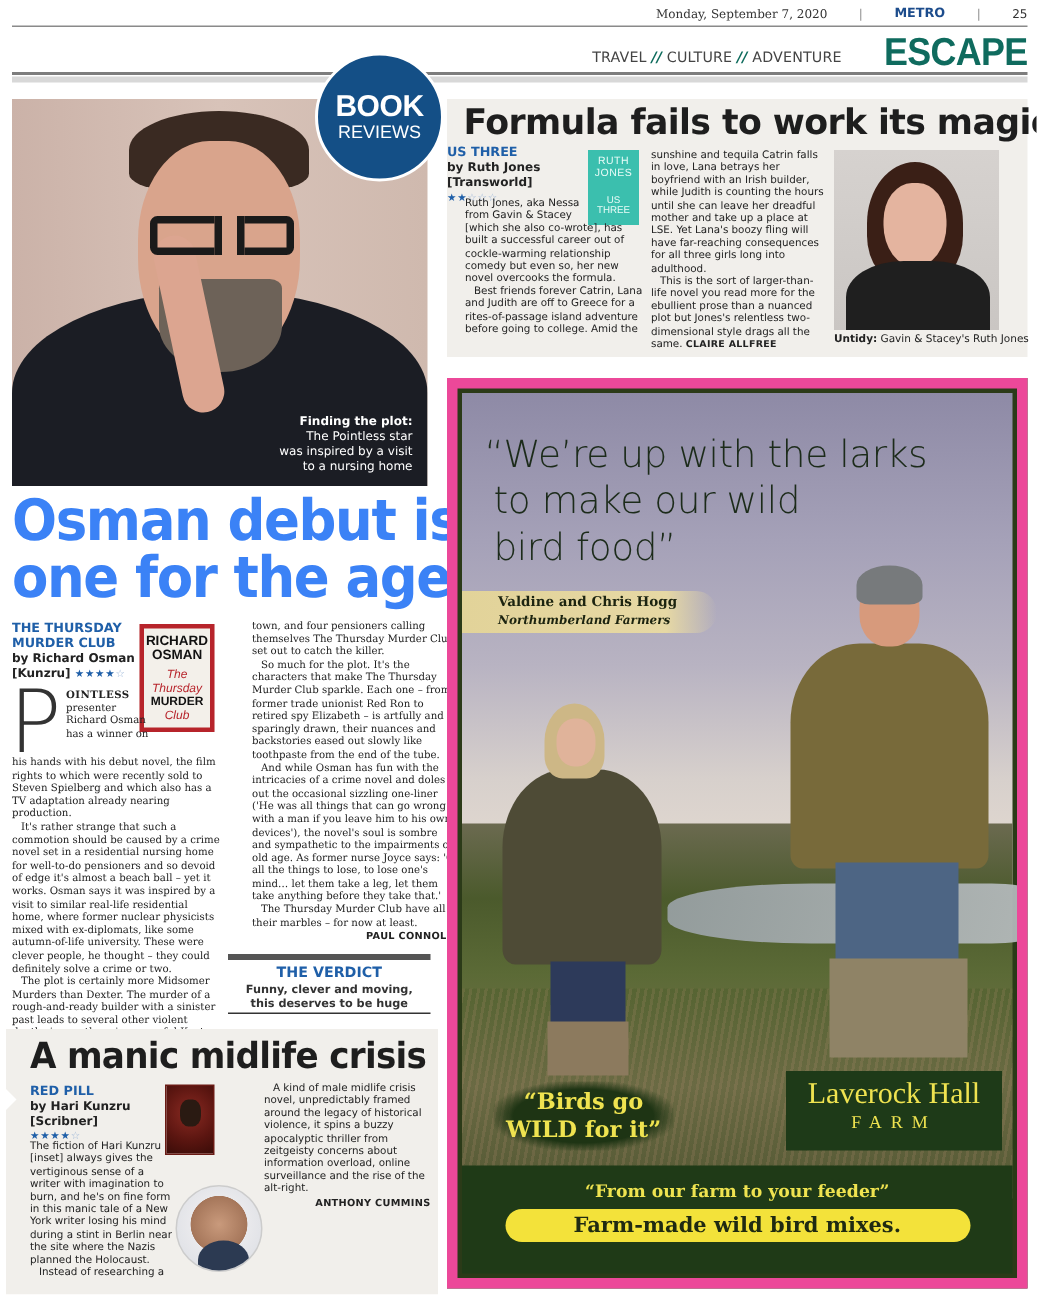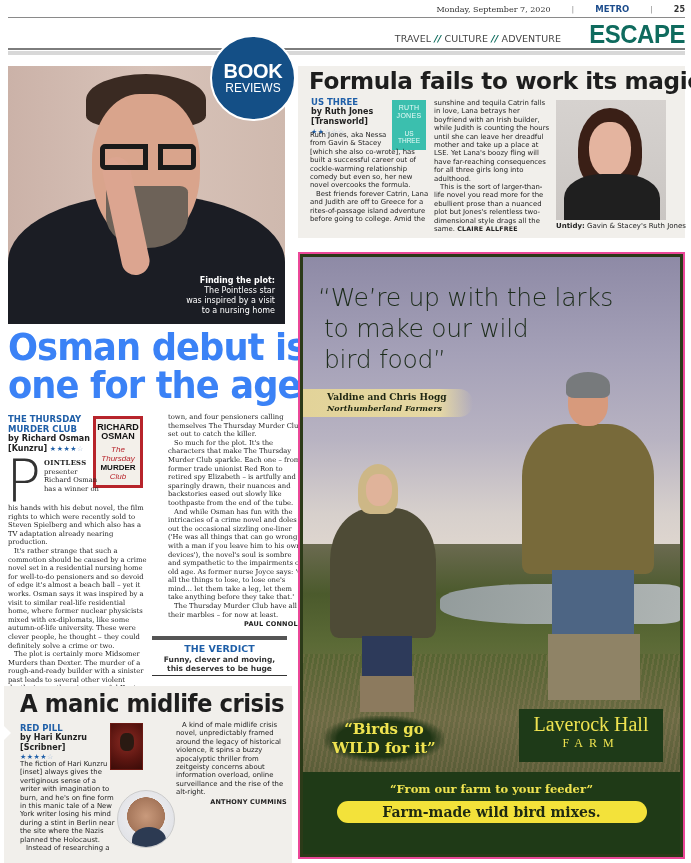--- a/index.html
+++ b/index.html
@@ -3,21 +3,21 @@
 <meta charset="utf-8">
 <style>
   * { box-sizing: border-box; margin: 0; padding: 0; }
   html, body { width: 691px; height: 863px; overflow: hidden; background: #ffffff; }
   body { position: relative; font-family: "DejaVu Sans", sans-serif; color: #222; }
 
   
   .folio { position: absolute; top: 4px; right: 6px; font-family: "DejaVu Serif", serif; font-size: 8px; color: #333; display: flex; gap: 21px; align-items: center; }
   .folio .brand { color: #1c4c8c; font-family: "DejaVu Sans", sans-serif; font-weight: bold; font-size: 8.5px; }
   .folio .sep { color: #888; }
-  .folio .pg { font-family: "DejaVu Sans", sans-serif; font-weight: bold; text-align: center; }
+  .folio .pg { font-family: "DejaVu Sans", sans-serif; font-weight: normal; text-align: center; }
   .rule-top { position: absolute; left: 8px; right: 6px; top: 17px; height: 1px; background: #8a8a8a; }
   .section-bar { position: absolute; top: 22px; right: 6px; display: flex; align-items: flex-end; gap: 20px; }
   .section-tags { font-size: 9.5px; color: #444; letter-spacing: 0.1px; padding-bottom: 2px; }
   .section-tags .slash { color: #0d6b5c; font-weight: bold; font-style: italic; }
   .section-name { font-family: "Liberation Sans", sans-serif; font-weight: bold; font-size: 26px; line-height: 24px; color: #0f6b5e; letter-spacing: -0.5px; transform: scaleX(0.92); transform-origin: right bottom; }
   .rule-section { position: absolute; left: 8px; right: 6px; top: 48px; height: 2px; background: #7d7d7d; }
   .rule-section2 { position: absolute; left: 8px; right: 6px; top: 51px; height: 4px; background: #d8d8d8; }
 
   
   .badge { position: absolute; left: 210px; top: 35px; width: 86px; height: 86px; border-radius: 50%; background: #144f86; color: #fff; text-align: center; z-index: 5; border: 2px solid #fff; display: flex; flex-direction: column; justify-content: center; }
@@ -72,39 +72,39 @@
   .sans-col p { text-indent: 6px; }
   .kunzru-col1 { position: absolute; left: 20px; top: 760px; width: 120px; }
   .kunzru-col1 p.first { text-indent: 0; }
   .kunzru-col2 { position: absolute; left: 152px; top: 692px; width: 135px; padding-top: 0; }
   .kunzru-portrait { position: absolute; left: 117px; top: 790px; width: 58px; height: 58px; border-radius: 50%; background: radial-gradient(circle at 50% 45%, #c99a7c 0%, #a5765a 45%, #e9e9ec 46%, #d9dce2 100%); border: 1px solid #ccc; overflow: hidden; }
   .kunzru-portrait::after { content: ""; position: absolute; left: 14px; top: 36px; width: 34px; height: 26px; background: #2c3a52; border-radius: 50% 50% 0 0; }
 
   
   .jones-box { position: absolute; left: 298px; top: 66px; width: 387px; height: 172px; background: #f1efeb; }
   .jones-head { position: absolute; left: 309px; top: 66px; font-family: "DejaVu Sans", sans-serif; font-size: 23.5px; line-height: 30px; color: #1e1e1e; letter-spacing: -0.4px; white-space: nowrap; transform: scaleX(0.985); transform-origin: left; }
-  .jones-meta { position: absolute; left: 311px; top: 97px; width: 80px; }
+  .jones-meta { position: absolute; left: 298px; top: 97px; width: 80px; }
   .cover-jones { position: absolute; left: 392px; top: 100px; width: 34px; height: 50px; background: #3bbfae; text-align: center; color: #e8fbf7; font-family: "Liberation Sans", sans-serif; }
   .cover-jones .j1 { font-size: 7px; line-height: 8px; margin-top: 4px; letter-spacing: 0.3px; }
   .cover-jones .j2 { font-size: 6.5px; line-height: 7px; margin-top: 10px; }
   .jones-col1 { position: absolute; left: 310px; top: 131px; width: 122px; }
   .jones-col1 p.first { text-indent: 0; }
   .jones-col1 .narrow { width: 80px; }
   .jones-col2 { position: absolute; left: 434px; top: 99px; width: 118px; }
   .jones-col2 p.first { text-indent: 0; }
   .byline-inline { font-weight: bold; font-size: 6.3px; letter-spacing: 0.2px; }
   .jones-photo { position: absolute; left: 556px; top: 100px; width: 110px; height: 120px; background: linear-gradient(180deg, #d6d2cf 0%, #cac6c3 100%); overflow: hidden; }
   .jones-photo .hair { position: absolute; left: 22px; top: 8px; width: 64px; height: 82px; background: #3a1f16; border-radius: 50% 50% 40% 40%; }
   .jones-photo .face { position: absolute; left: 33px; top: 22px; width: 42px; height: 56px; background: #e4b49f; border-radius: 45% 45% 50% 50%; }
   .jones-photo .body { position: absolute; left: 8px; top: 74px; width: 96px; height: 60px; background: #1f1f1f; border-radius: 40% 40% 0 0; }
   .jones-caption { position: absolute; left: 556px; top: 222px; font-size: 7px; line-height: 9px; color: #222; white-space: nowrap; }
   .jones-caption b { font-weight: bold; }
 
   
-  .ad { position: absolute; left: 298px; top: 252px; width: 387px; height: 607px; border: 2px solid #ec4899; overflow: hidden; background: #2b3a18; }
+  .ad { position: absolute; left: 298px; top: 252px; width: 387px; height: 607px; border: 7px solid #ec4899; overflow: hidden; background: #2b3a18; }
   .ad-sky { position: absolute; left: 3px; top: 3px; right: 3px; height: 330px; background: linear-gradient(180deg, #8e8aa6 0%, #a5a1b8 30%, #b8b3c2 55%, #d7d0cc 78%, #e7ddd2 100%); }
   .ad-land { position: absolute; left: 3px; top: 290px; right: 3px; height: 250px; background: linear-gradient(180deg, #6b6a50 0%, #4b5a2c 20%, #5b6a36 40%, #7a7350 70%, #5a5a3a 100%); }
   .ad-river { position: absolute; left: 140px; top: 330px; width: 240px; height: 40px; background: linear-gradient(90deg, #9ba3a8, #b9bec2); border-radius: 40% 10% 10% 40%; opacity: 0.9; }
   .ad-quote { position: absolute; left: 18px; top: 28px; width: 340px; font-family: "DejaVu Sans", sans-serif; font-weight: 200; font-size: 25px; line-height: 31px; color: #1c2b1a; letter-spacing: -0.3px; }
   .ad-quote div { white-space: nowrap; }
   .ad-quote .l2, .ad-quote .l3 { padding-left: 6px; }
   .ad-names { position: absolute; left: 3px; top: 135px; width: 170px; height: 28px; background: linear-gradient(90deg, #e2d399 0%, #e6d8a4 80%, rgba(230,216,164,0) 100%); padding: 3px 0 0 24px; border-radius: 0 14px 14px 0; }
   .ad-names .n1 { font-family: "DejaVu Serif", serif; font-weight: bold; font-size: 9px; line-height: 11px; color: #1c2410; }
   .ad-names .n2 { font-family: "DejaVu Serif", serif; font-weight: bold; font-style: italic; font-size: 8px; line-height: 10px; color: #1c2410; }
   .woman { position: absolute; left: 30px; top: 210px; width: 106px; height: 250px; }

